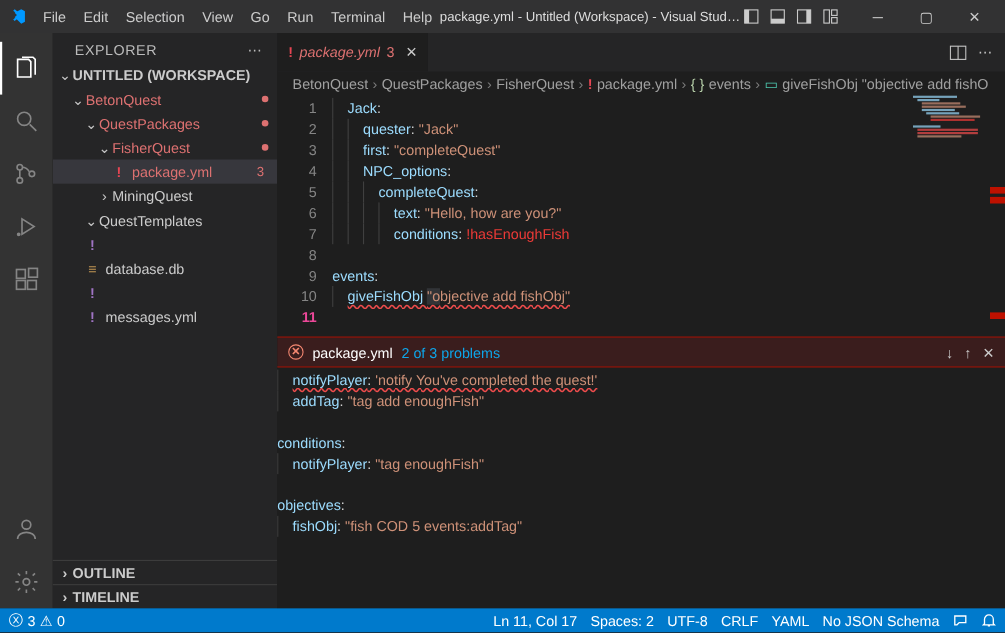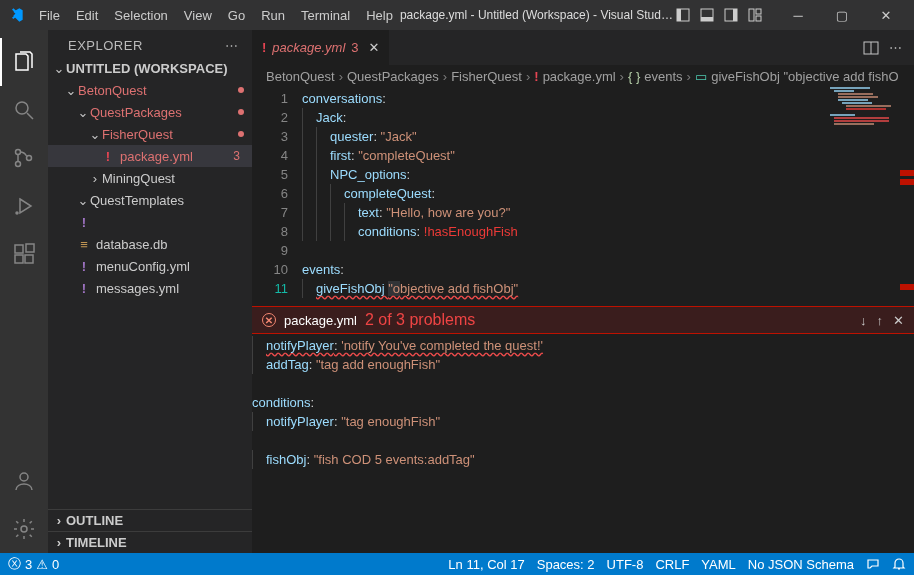--- a/index.html
+++ b/index.html
@@ -49,37 +49,37 @@
 
 .breadcrumb { height: 22px; display: flex; align-items: center; padding-left: 14px; font-size: 12.5px; color: #a0a0a0; gap: 4px; white-space: nowrap; overflow: hidden; }
 .breadcrumb .sep { color: #7a7a7a; }
 .breadcrumb .bicon { color: #e64553; font-weight: bold; }
 .breadcrumb .curly { color: #b5cea8; }
 .breadcrumb .box { color: #4ec9b0; }
 
 .code { flex: 1; display: flex; font-family: Consolas, "Courier New", monospace; font-size: 13px; line-height: 19px; position: relative; }
 .gutter { width: 50px; text-align: right; color: #858585; padding-right: 14px; padding-top: 2px; }
 .gutter .ln { height: 19px; }
-.gutter .ln.cur { color: #14b8a6; }
+.gutter .ln.cur { color: #ec4899; font-weight: bold; }
 .codetext { flex: 1; padding-top: 2px; position: relative; }
 .codetext .line { height: 19px; white-space: pre; }
 .codetext .line .indent-guide { display: inline-block; width: 14px; border-left: 1px solid #404040; height: 19px; vertical-align: top; }
 
 .tk-key { color: #9cdcfe; }
 .tk-punct { color: #d4d4d4; }
 .tk-str { color: #ce9178; }
 .tk-tag { color: #ec3a37; }
 .tk-cursor-area { background: rgba(58,61,65,0.7); }
 .squiggle { text-decoration: underline wavy #f14c4c; text-underline-offset: 2px; }
 
 .problem-peek { border-top: 1px solid #be1100; border-bottom: 1px solid #be1100; background: #1e1e1e; }
 .peek-header { height: 26px; background: #3a1d1d; display: flex; align-items: center; padding: 0 10px; gap: 8px; }
 .peek-header .xicon { color: #f48771; font-weight: bold; border: 1.5px solid #f48771; border-radius: 50%; width: 14px; height: 14px; display: inline-flex; align-items: center; justify-content: center; font-size: 10px; }
 .peek-header .fname { color: #ffffff; }
-.peek-header .count { color: #ef4444; font-size: 16px; }
+.peek-header .count { color: #0ea5e9; font-size: 13px; }
 .peek-header .right { margin-left: auto; display: flex; gap: 10px; color: #cccccc; }
 .peek-body { padding: 8px 14px; font-family: Consolas, monospace; font-size: 13px; color: #d4d4d4; }
 .peek-body .yaml-tag { color: #848484; }
 
 .minimap { position: absolute; right: 14px; top: 0; width: 70px; height: 140px; opacity: 0.7; pointer-events: none; }
 .minimap .mline { height: 2px; margin-bottom: 1px; }
 .scrollbar-v { position: absolute; right: 0; top: 0; width: 14px; height: 100%; background: transparent; }
 .scrollbar-v .err-mark { position: absolute; right: 0; width: 14px; height: 6px; background: #be1100; }
 
 .statusbar { height: 22px; background: #007acc; display: flex; align-items: center; color: #ffffff; font-size: 12px; padding: 0 8px; gap: 12px; }
@@ -234,21 +234,20 @@
         </div>
         <div class="tree-row" style="padding-left: 28px;">
           <span class="ficon" style="color: rgb(160, 116, 196); font-weight: bold;">!</span>
         </div>
         <div class="tree-row" style="padding-left: 28px;">
           <span class="ficon" style="color: rgb(192, 149, 83); font-weight: bold;">≡</span>
           <span class="label">database.db</span>
         </div>
         <div class="tree-row" style="padding-left: 28px;">
           <span class="ficon" style="color: rgb(160, 116, 196); font-weight: bold;">!</span>
-          <span class="label">menuConfig.yml</span>
         </div>
         <div class="tree-row" style="padding-left: 28px;">
           <span class="ficon" style="color: rgb(160, 116, 196); font-weight: bold;">!</span>
           <span class="label">messages.yml</span>
         </div>
       </div>
     <div class="outline-row">
       <span class="chev">›</span>
       <span>OUTLINE</span>
     </div>
@@ -302,21 +301,20 @@
           <div class="ln">4</div>
           <div class="ln">5</div>
           <div class="ln">6</div>
           <div class="ln">7</div>
           <div class="ln">8</div>
           <div class="ln">9</div>
           <div class="ln">10</div>
           <div class="ln cur">11</div>
         </div>
       <div class="codetext" id="code-top">
-          <div class="line"><span class="tk-key">conversations</span><span class="tk-punct">:</span></div>
           <div class="line"><span class="indent-guide"></span><span class="tk-key">Jack</span><span class="tk-punct">:</span></div>
           <div class="line"><span class="indent-guide"></span><span class="indent-guide"></span><span class="tk-key">quester</span><span class="tk-punct">: </span><span class="tk-str">"Jack"</span></div>
           <div class="line"><span class="indent-guide"></span><span class="indent-guide"></span><span class="tk-key">first</span><span class="tk-punct">: </span><span class="tk-str">"completeQuest"</span></div>
           <div class="line"><span class="indent-guide"></span><span class="indent-guide"></span><span class="tk-key">NPC_options</span><span class="tk-punct">:</span></div>
           <div class="line"><span class="indent-guide"></span><span class="indent-guide"></span><span class="indent-guide"></span><span class="tk-key">completeQuest</span><span class="tk-punct">:</span></div>
           <div class="line"><span class="indent-guide"></span><span class="indent-guide"></span><span class="indent-guide"></span><span class="indent-guide"></span><span class="tk-key">text</span><span class="tk-punct">: </span><span class="tk-str">"Hello, how are you?"</span></div>
           <div class="line"><span class="indent-guide"></span><span class="indent-guide"></span><span class="indent-guide"></span><span class="indent-guide"></span><span class="tk-key">conditions</span><span class="tk-punct">: </span><span class="tk-tag">!hasEnoughFish</span></div>
           <div class="line"></div>
           <div class="line"><span class="tk-key">events</span><span class="tk-punct">:</span></div>
           <div class="line"><span class="indent-guide"></span><span class="tk-key squiggle">giveFishObj </span><span class="tk-str tk-cursor-area squiggle">"o</span><span class="tk-str squiggle">bjective add fishObj"</span></div>
@@ -357,20 +355,21 @@
     </div>
 
     <div class="code">
       <div class="codetext" id="code-bottom">
           <div class="line"><span class="indent-guide"></span><span class="tk-key squiggle">notifyPlayer</span><span class="tk-punct squiggle">: </span><span class="tk-str squiggle">'notify You've completed the quest!'</span></div>
           <div class="line"><span class="indent-guide"></span><span class="tk-key">addTag</span><span class="tk-punct">: </span><span class="tk-str">"tag add enoughFish"</span></div>
           <div class="line"></div>
           <div class="line"><span class="tk-key">conditions</span><span class="tk-punct">:</span></div>
           <div class="line"><span class="indent-guide"></span><span class="tk-key">notifyPlayer</span><span class="tk-punct">: </span><span class="tk-str">"tag enoughFish"</span></div>
           <div class="line"></div>
+          <div class="line"><span class="tk-key">objectives</span><span class="tk-punct">:</span></div>
           <div class="line"><span class="indent-guide"></span><span class="tk-key">fishObj</span><span class="tk-punct">: </span><span class="tk-str">"fish COD 5 events:addTag"</span></div>
         </div>
     </div>
   </div>
 </div>
 
 <div class="statusbar">
   <div class="item">
     <span>ⓧ</span>
       <span>3</span>

